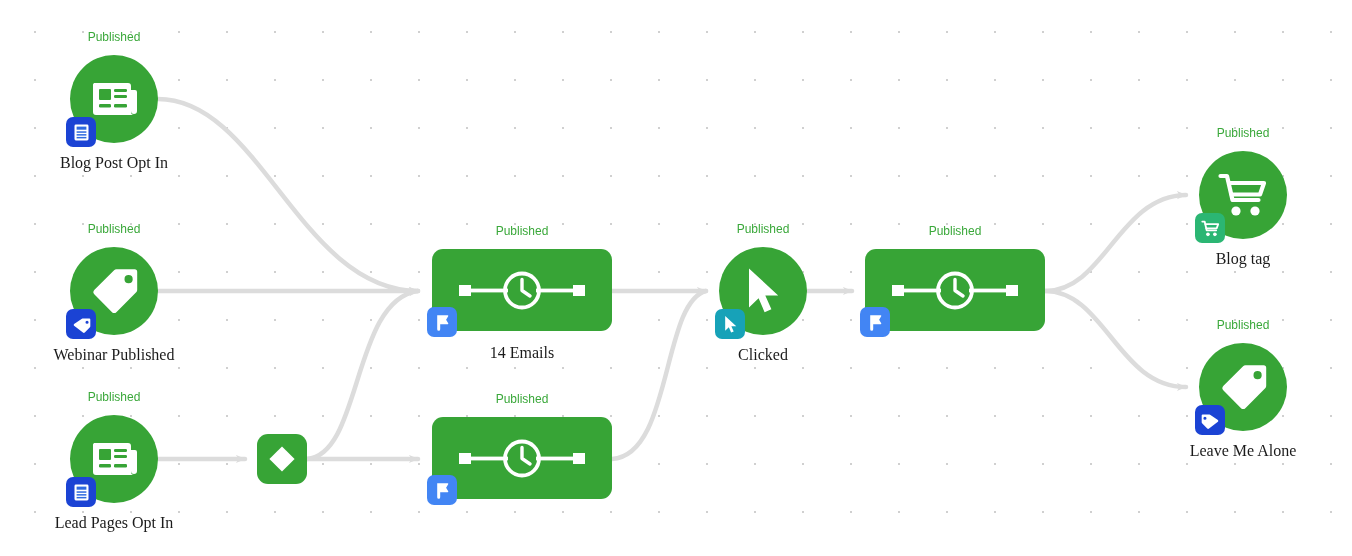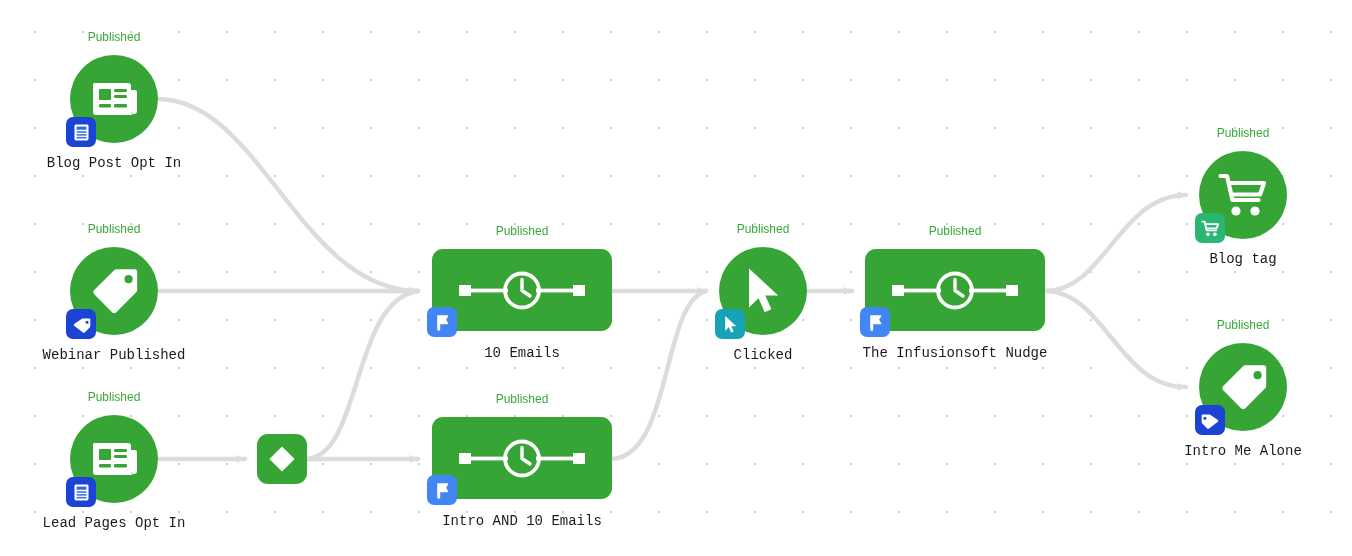--- a/index.html
+++ b/index.html
@@ -44,23 +44,23 @@
     line-height: 20px;
     font-family: "Liberation Sans", sans-serif;
   }
   
   .caption {
     position: absolute;
     left: 50%;
     transform: translateX(-50%);
     white-space: nowrap;
     color: #1b1b1b;
-    font-size: 14px;
+    font-size: 16px;
     line-height: 20px;
-    font-family: Liberation Mono, monospace;
+    font-family: Liberation Serif, serif;
   }
   
   .shape-circle {
     position: absolute;
     border-radius: 50%;
     background: #37a436;
     display: flex;
     align-items: center;
     justify-content: center;
   }
@@ -209,41 +209,40 @@
         <rect x="79" y="21.6" width="38" height="3.8" fill="#ffffff"></rect>
         <circle cx="65" cy="23.5" r="17" fill="none" stroke="#ffffff" stroke-width="3.8"></circle>
         <path d="M65 12.5 L65 23.5 L73 29" fill="none" stroke="#ffffff" stroke-width="3.4" stroke-linecap="round" stroke-linejoin="round"></path>
       </svg>
     </div>
     <div class="badge" style="left:-5px; top:58px; background:#4285f4;">
       <svg width="18" height="18" viewBox="0 0 18 18">
         <path fill="#ffffff" d="M4.2 2.2 L4.2 16.2 a1.5 1.5 0 0 0 3 0 L7.2 11.2 L14.6 11.2 a0.7 0.7 0 0 0 0.6-1 L13.1 6.7 L15.2 3.2 a0.7 0.7 0 0 0-0.6-1 Z"></path>
       </svg>
     </div>
-    <div class="caption" style="top:94px;">10 Emails</div>
+    <div class="caption" style="top:94px;">14 Emails</div>
   </div>
 
   <div class="node" style="left:432px; top:417px; width:180px; height:82px;">
     <div class="status" style="top:-28px;">Published</div>
     <div class="shape-rect" style="left:0; top:0; width:180px; height:82px;">
       <svg width="130" height="46" viewBox="0 0 130 46">
         <rect x="2" y="18" width="12" height="11" fill="#ffffff"></rect>
         <rect x="116" y="18" width="12" height="11" fill="#ffffff"></rect>
         <rect x="13" y="21.6" width="38" height="3.8" fill="#ffffff"></rect>
         <rect x="79" y="21.6" width="38" height="3.8" fill="#ffffff"></rect>
         <circle cx="65" cy="23.5" r="17" fill="none" stroke="#ffffff" stroke-width="3.8"></circle>
         <path d="M65 12.5 L65 23.5 L73 29" fill="none" stroke="#ffffff" stroke-width="3.4" stroke-linecap="round" stroke-linejoin="round"></path>
       </svg>
     </div>
     <div class="badge" style="left:-5px; top:58px; background:#4285f4;">
       <svg width="18" height="18" viewBox="0 0 18 18">
         <path fill="#ffffff" d="M4.2 2.2 L4.2 16.2 a1.5 1.5 0 0 0 3 0 L7.2 11.2 L14.6 11.2 a0.7 0.7 0 0 0 0.6-1 L13.1 6.7 L15.2 3.2 a0.7 0.7 0 0 0-0.6-1 Z"></path>
       </svg>
     </div>
-    <div class="caption" style="top:94px;">Intro AND 10 Emails</div>
   </div>
 
   <div class="node" style="left:719px; top:247px; width:88px; height:88px;">
     <div class="status" style="top:-28px;">Published</div>
     <div class="shape-circle" style="left:0; top:0; width:88px; height:88px;">
       <svg width="38" height="50" viewBox="0 0 38 50">
         <path fill="#ffffff" d="M5 2.5 L5 41.5 L14.6 32.2 L20.6 46.2 L27.4 43.2 L21.3 29.4 L34.2 29.4 Z"></path>
       </svg>
     </div>
     <div class="badge" style="left:-4px; top:62px; background:#17a2b8;">
@@ -264,21 +263,20 @@
         <rect x="79" y="21.6" width="38" height="3.8" fill="#ffffff"></rect>
         <circle cx="65" cy="23.5" r="17" fill="none" stroke="#ffffff" stroke-width="3.8"></circle>
         <path d="M65 12.5 L65 23.5 L73 29" fill="none" stroke="#ffffff" stroke-width="3.4" stroke-linecap="round" stroke-linejoin="round"></path>
       </svg>
     </div>
     <div class="badge" style="left:-5px; top:58px; background:#4285f4;">
       <svg width="18" height="18" viewBox="0 0 18 18">
         <path fill="#ffffff" d="M4.2 2.2 L4.2 16.2 a1.5 1.5 0 0 0 3 0 L7.2 11.2 L14.6 11.2 a0.7 0.7 0 0 0 0.6-1 L13.1 6.7 L15.2 3.2 a0.7 0.7 0 0 0-0.6-1 Z"></path>
       </svg>
     </div>
-    <div class="caption" style="top:94px;">The Infusionsoft Nudge</div>
   </div>
 
   <div class="node" style="left:1199px; top:151px; width:88px; height:88px;">
     <div class="status" style="top:-28px;">Published</div>
     <div class="shape-circle" style="left:0; top:0; width:88px; height:88px;">
       <svg width="52" height="46" viewBox="0 0 52 46">
         <path fill="none" stroke="#ffffff" stroke-width="4.2" stroke-linecap="round" stroke-linejoin="round" d="M3.5 4 L10 4 L15.5 28 L41.5 28"></path>
         <path fill="none" stroke="#ffffff" stroke-width="4.2" stroke-linecap="round" stroke-linejoin="round" d="M12 11 L47 11 L43 22.5 L14.6 22.5"></path>
         <circle cx="19" cy="39" r="4.6" fill="#ffffff"></circle>
         <circle cx="38" cy="39" r="4.6" fill="#ffffff"></circle>
@@ -300,16 +298,16 @@
     <div class="shape-circle" style="left:0; top:0; width:88px; height:88px;">
       <svg width="50" height="50" viewBox="0 0 50 50">
         <path fill="#ffffff" d="M27.5 3.2 L45.6 3.2 a2.6 2.6 0 0 1 2.6 2.6 L48.2 23.9 a3.4 3.4 0 0 1-1 2.4 L27.6 45.9 a3.4 3.4 0 0 1-4.8 0 L5.5 28.6 a3.4 3.4 0 0 1 0-4.8 L25.1 4.2 a3.4 3.4 0 0 1 2.4-1 z M39.6 9.1 a4.1 4.1 0 1 0 0 8.2 a4.1 4.1 0 0 0 0-8.2 z"></path>
       </svg>
     </div>
     <div class="badge" style="left:-4px; top:62px; background:#1b43d4;">
       <svg width="19" height="19" viewBox="0 0 50 50" style="transform:scaleX(-1);">
         <path fill="#ffffff" d="M27.5 9.2 L45.6 9.2 a2.6 2.6 0 0 1 2.6 2.6 L48.2 29.9 a3.4 3.4 0 0 1-1 2.4 L33.6 45.9 a3.4 3.4 0 0 1-4.8 0 L5.5 28.6 a3.4 3.4 0 0 1 0-4.8 L25.1 10.2 a3.4 3.4 0 0 1 2.4-1 z M39.6 15.1 a4.1 4.1 0 1 0 0 8.2 a4.1 4.1 0 0 0 0-8.2 z"></path>
       </svg>
     </div>
-    <div class="caption" style="top:98px;">Intro Me Alone</div>
+    <div class="caption" style="top:98px;">Leave Me Alone</div>
   </div>
 
 </div>
 
 </body></html>

